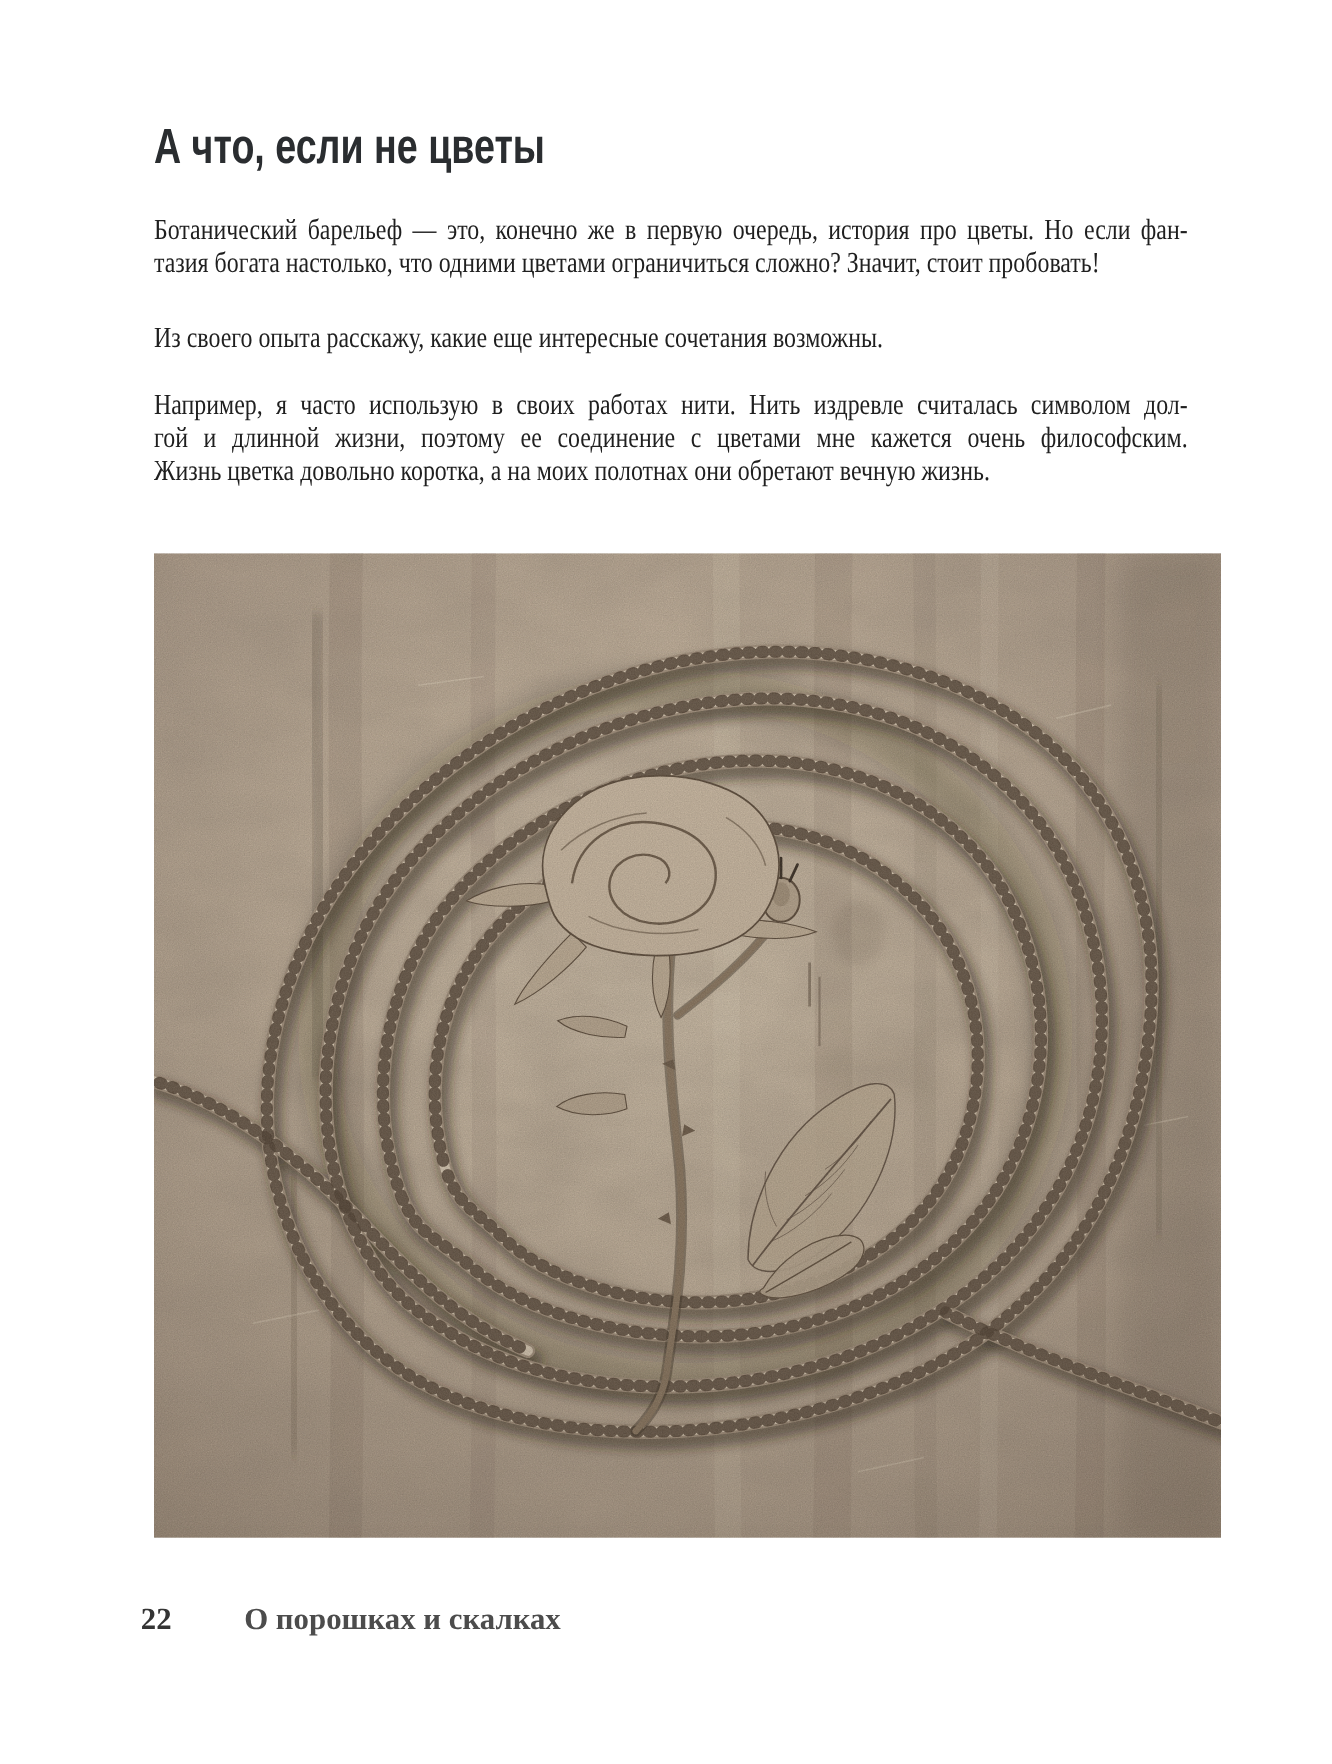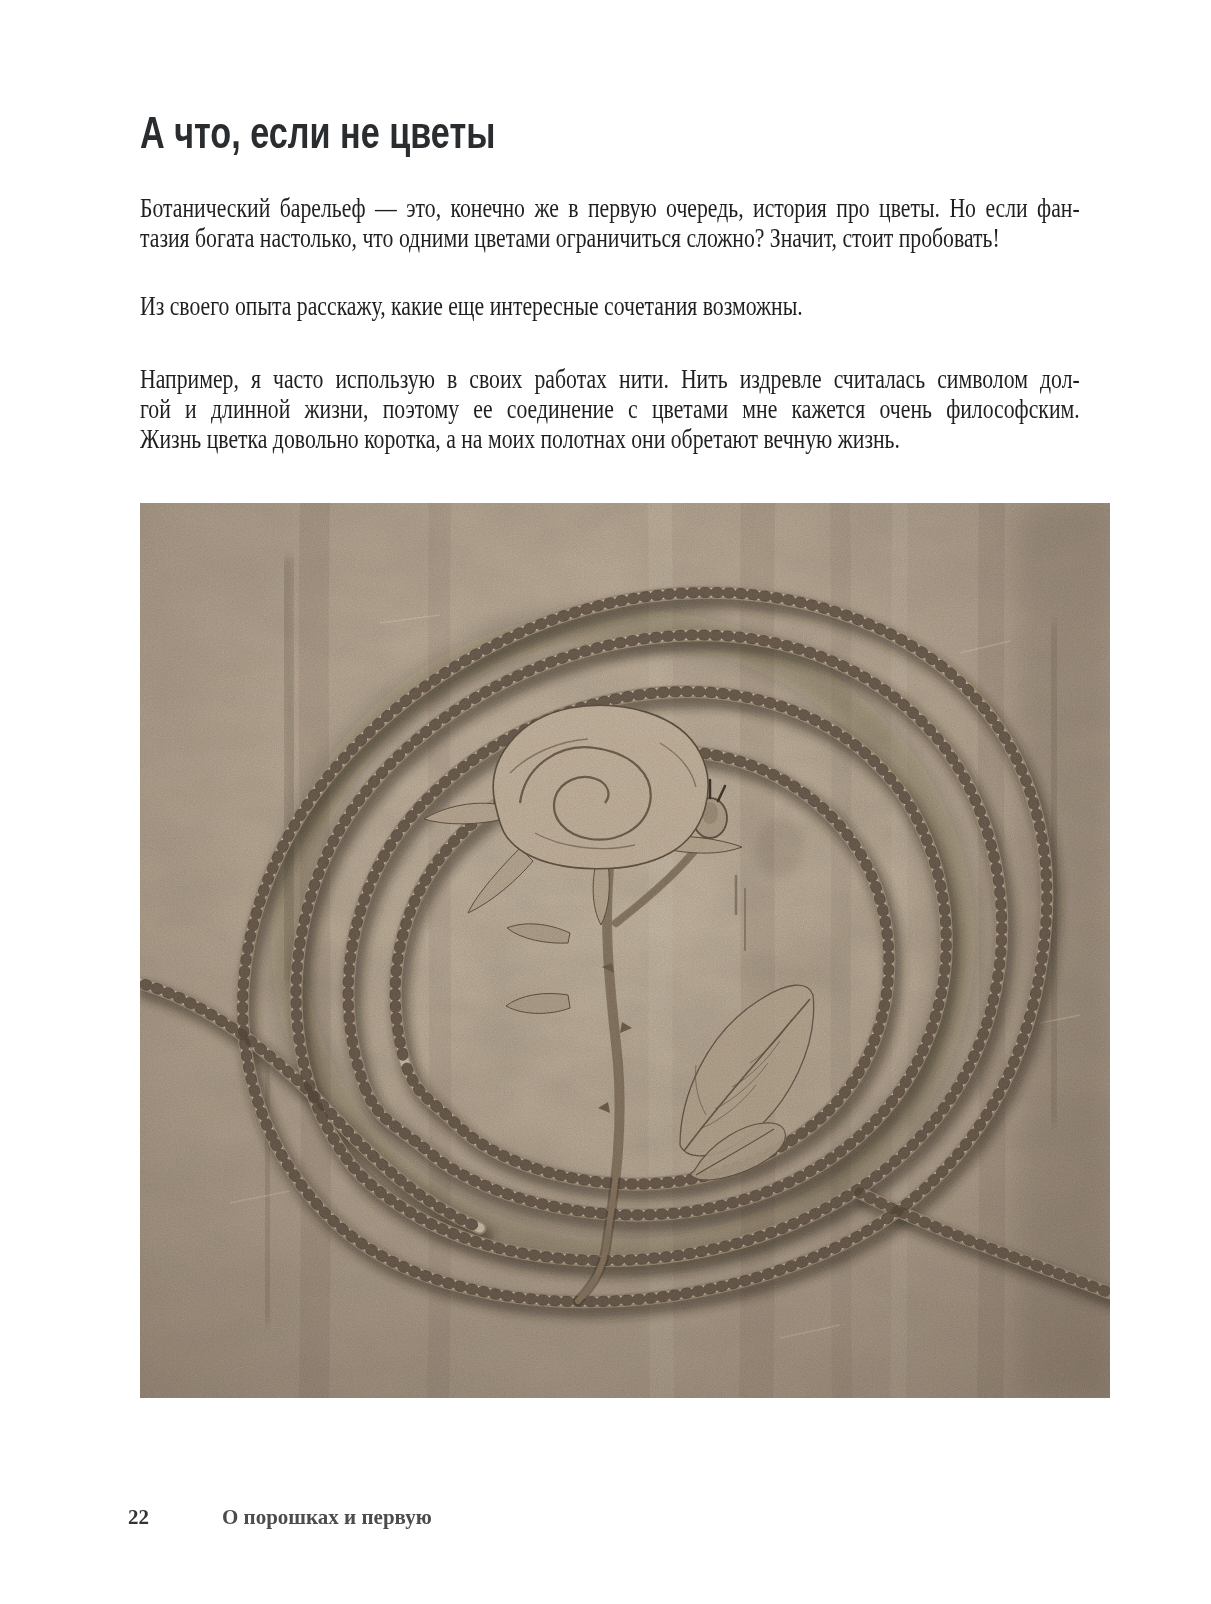--- a/index.html
+++ b/index.html
@@ -14,36 +14,36 @@
     font-weight:bold;font-size:45px;line-height:1;
     color:var(--heading,#2a2d30);
     letter-spacing:0px;white-space:nowrap;
     transform:scaleX(0.76);transform-origin:0 0;
   }
   .body-text{
     position:absolute;left:140px;top:193px;width:940px;
   }
   .para{margin:0 0 0 0;}
   .para.mb1{margin-bottom:38px;}
-  .para.mb2{margin-bottom:43px;}
+  .para.mb2{margin-bottom:31px;}
   .line{
     width:1146px;
     transform:scaleX(0.82);transform-origin:0 0;
     font-size:26.5px;line-height:30px;
     text-align:justify;text-align-last:justify;
     white-space:normal;
   }
   .line.last{text-align:left;text-align-last:left;}
   .photo{
     position:absolute;left:140px;top:503px;width:970px;height:895px;
   }
   .photo svg{display:block;width:970px;height:895px;}
   .footer{
     position:absolute;left:128px;top:1455px;width:950px;height:40px;
-    font-weight:bold;font-size:21px;line-height:36px;margin-top:44px;
+    font-weight:bold;font-size:28px;line-height:36px;
   }
   .pagenum{
     position:absolute;left:0;top:0;color:var(--footer-number,#343434);
   }
   .chapter{
     position:absolute;left:94px;top:0;color:var(--footer-title,#4c4c4c);
   }
 </style>
 </head>
 <body>
@@ -218,14 +218,14 @@
     </g>
 
     <rect x="0" y="0" width="970" height="895" fill="url(#bottomShade)"></rect>
     <rect x="0" y="0" width="970" height="895" filter="url(#grainDark)" opacity="0.20"></rect>
     <rect x="0" y="0" width="970" height="895" filter="url(#grainLight)" opacity="0.14"></rect>
   </svg>
 </div>
 
 <div class="footer">
   <span class="pagenum">22</span>
-  <span class="chapter">О порошках и первую</span>
+  <span class="chapter">О порошках и скалках</span>
 </div>
 
 </body></html>

